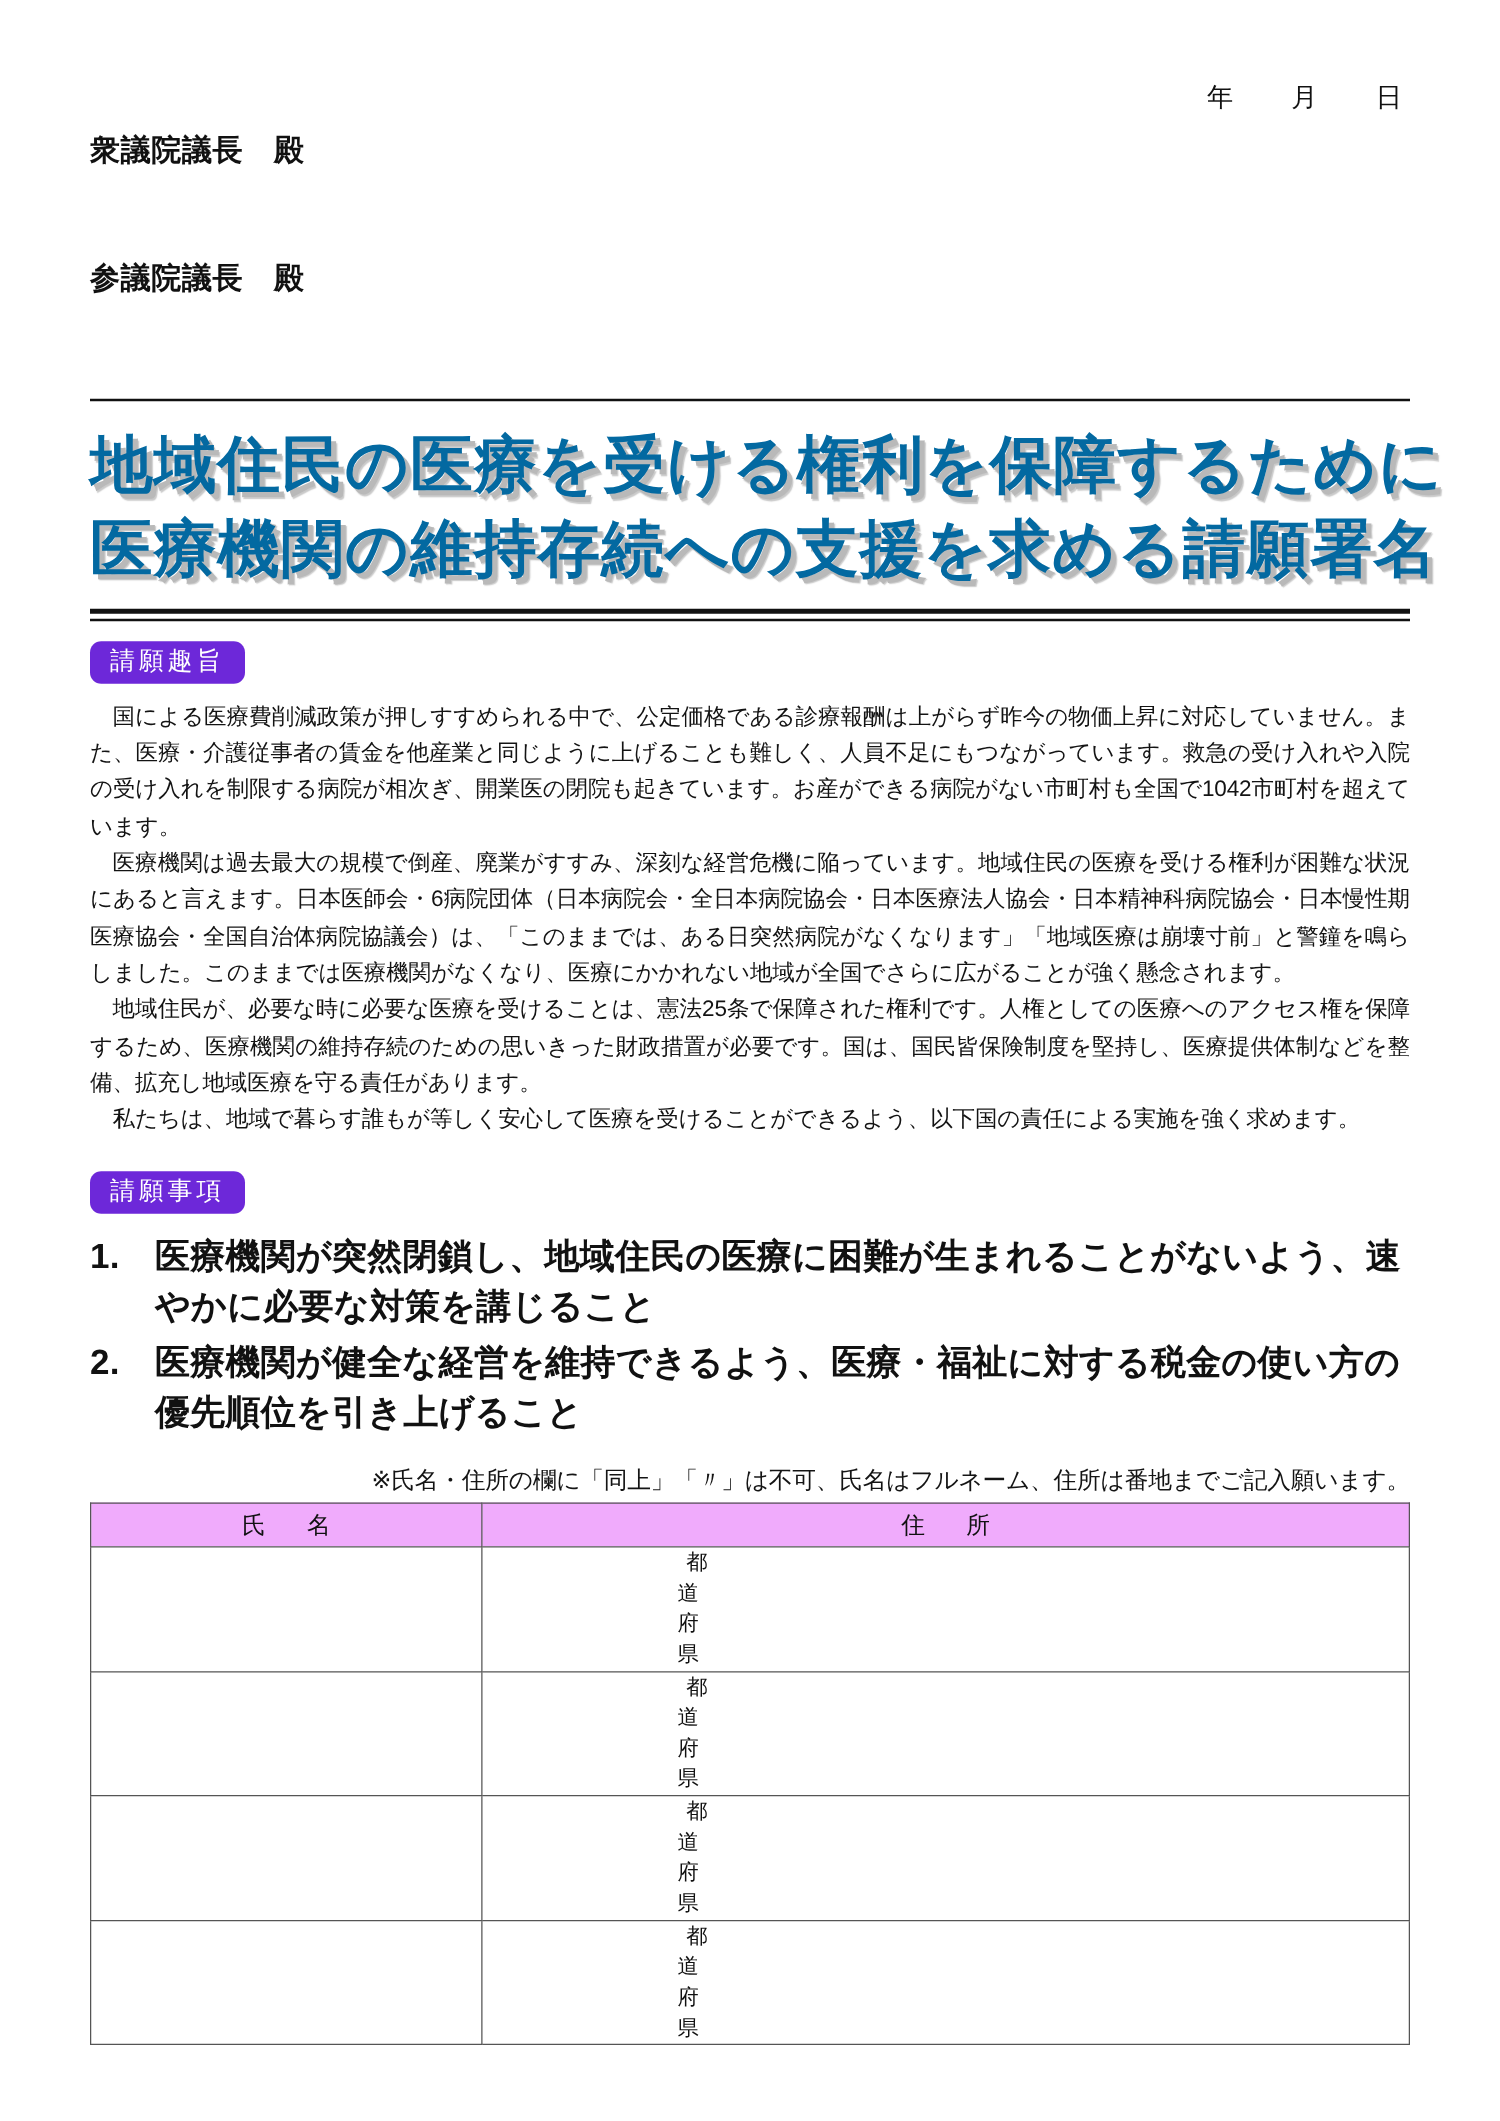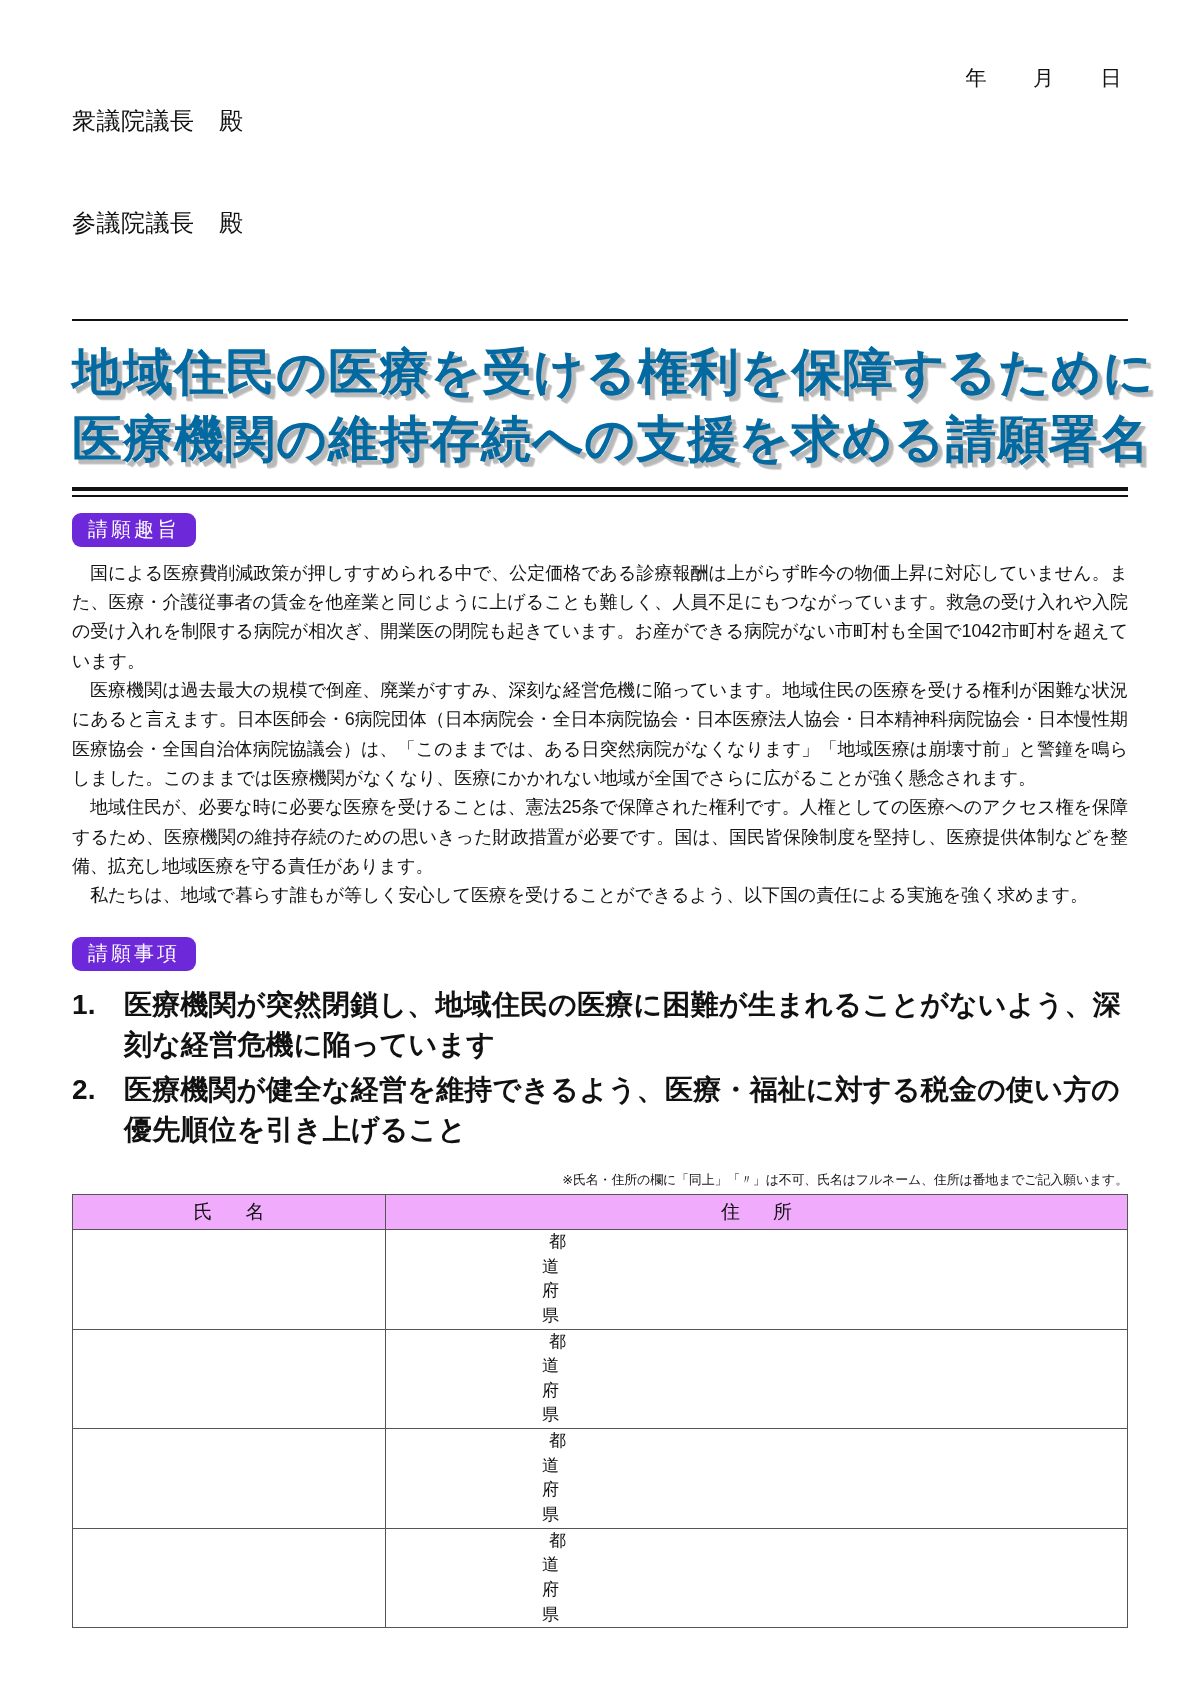--- a/index.html
+++ b/index.html
@@ -28,20 +28,21 @@
   .top-row {
     display: flex;
     justify-content: space-between;
     align-items: flex-start;
   }
   .addressees {
     font-size: 24px;
     line-height: 1.42;
     letter-spacing: 0.5px;
     white-space: pre;
+    font-weight: bold;
   }
   .addressee-line {
     white-space: pre;
   }
   .date-fields {
     font-size: 21px;
     letter-spacing: 0.5px;
     margin-top: 28px;
     display: flex;
     gap: 46px;
@@ -127,21 +128,21 @@
     width: 52px;
     flex: 0 0 52px;
   }
   .demand-text {
     flex: 1 1 auto;
   }
 
   
   .note-right {
     text-align: right;
-    font-size: 13px;
+    font-size: 19px;
     letter-spacing: -0.2px;
     color: #141414;
     margin-top: 20px;
     margin-bottom: 5px;
   }
 
   
   table.sig {
     width: 100%;
     border-collapse: collapse;
@@ -215,21 +216,21 @@
     <p>私たちは、地域で暮らす誰もが等しく安心して医療を受けることができるよう、以下国の責任による実施を強く求めます。</p>
   </div>
 
   
   <div style="height:26px"></div>
   <div class="badge">請願事項</div>
 
   <div class="demands">
     <div class="demand">
       <div class="demand-num">1.</div>
-      <div class="demand-text">医療機関が突然閉鎖し、地域住民の医療に困難が生まれることがないよう、深刻な経営危機に陥っています</div>
+      <div class="demand-text">医療機関が突然閉鎖し、地域住民の医療に困難が生まれることがないよう、速やかに必要な対策を講じること</div>
     </div>
     <div class="demand">
       <div class="demand-num">2.</div>
       <div class="demand-text">医療機関が健全な経営を維持できるよう、医療・福祉に対する税金の使い方の優先順位を引き上げること</div>
     </div>
   </div>
 
   
   <div class="note-right">※氏名・住所の欄に「同上」「〃」は不可、氏名はフルネーム、住所は番地までご記入願います。</div>
 

